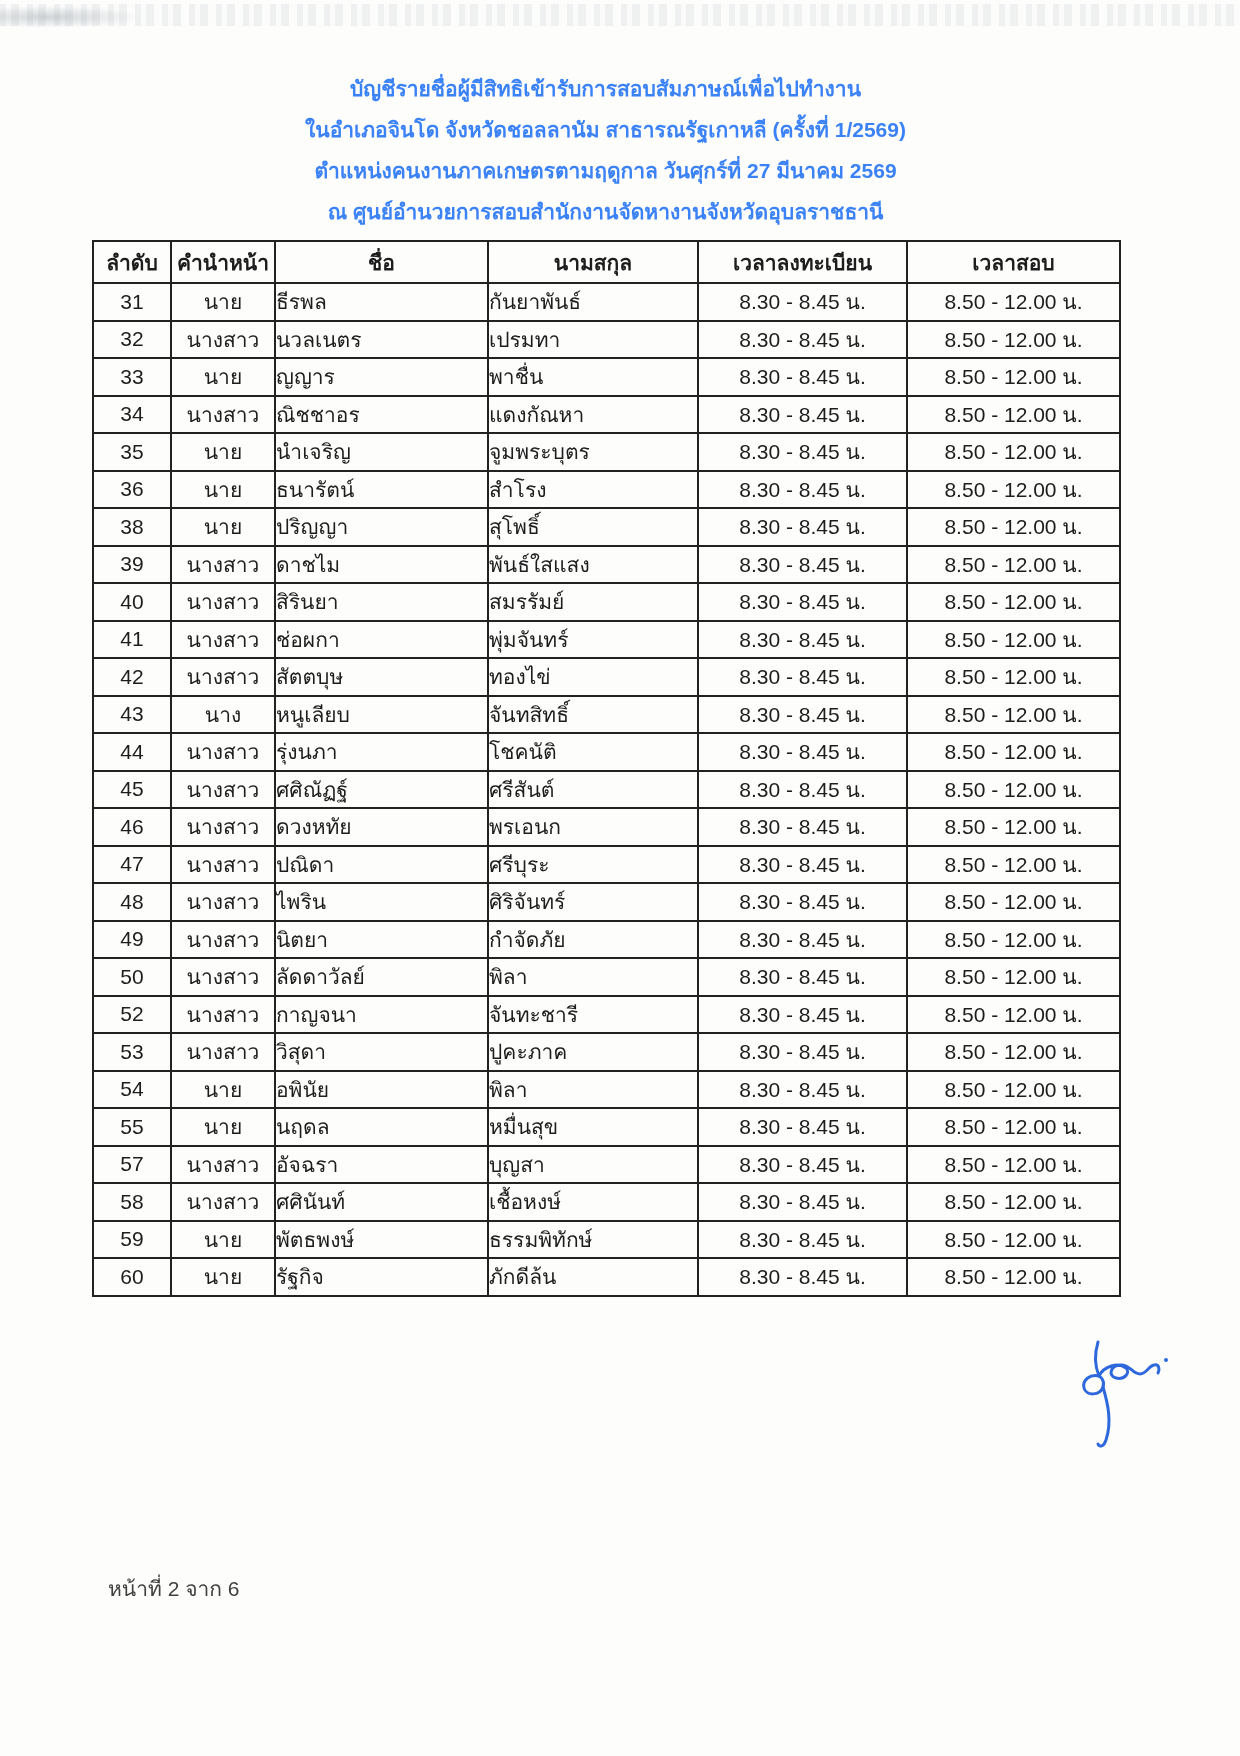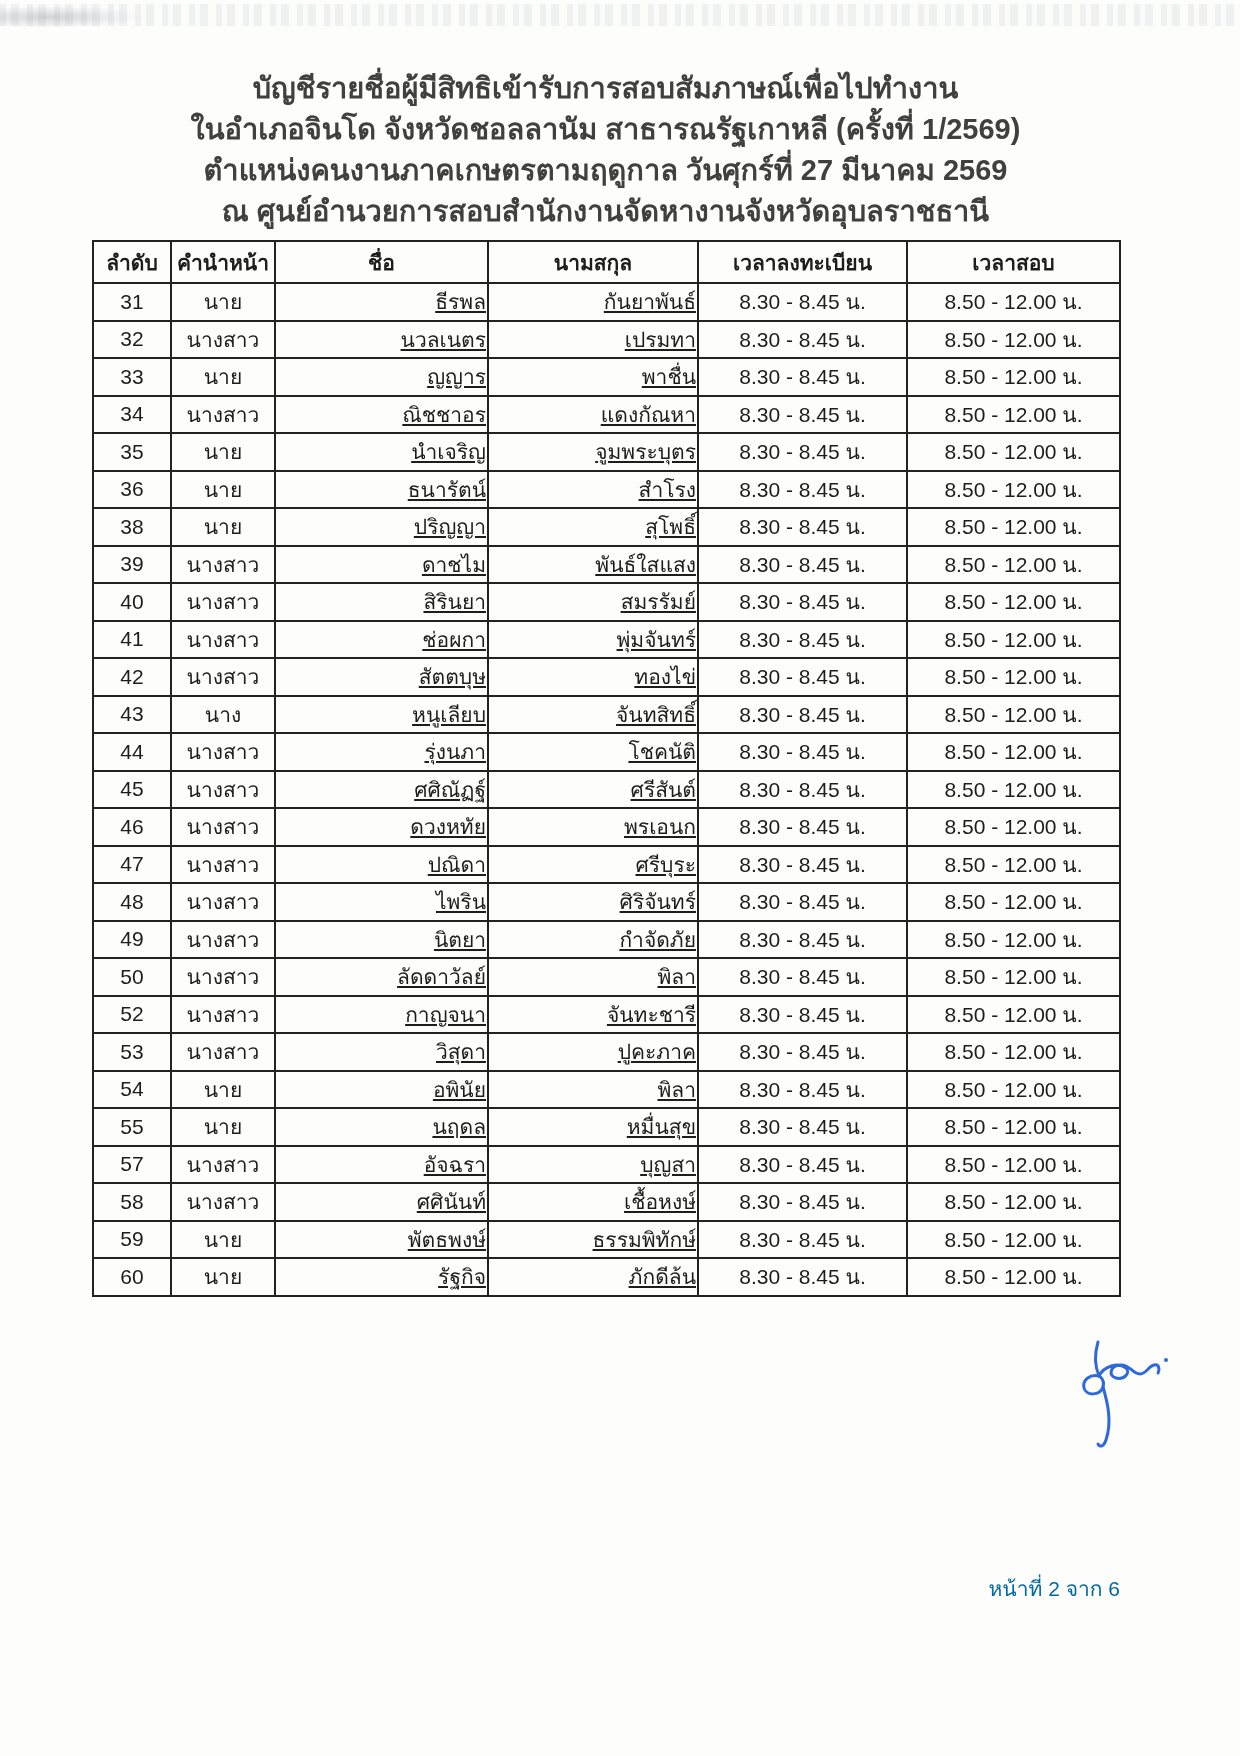--- a/index.html
+++ b/index.html
@@ -22,22 +22,22 @@
       rgba(230,233,236,0.06) 19px 27px);
     opacity: 0.8;
   }
   .corner-smudge {
     position: absolute; top: 6px; left: 0; width: 140px; height: 22px;
     background: radial-gradient(ellipse at 35% 50%, rgba(130,142,152,0.35), transparent 72%);
   }
   .titles {
     position: absolute; left: 92px; top: 68px; width: 1027px;
     text-align: center; font-weight: bold;
-    font-size: 29px; line-height: 41px;
-    color: #404040;
+    font-size: 21px; line-height: 41px;
+    color: #3b82f6;
   }
   table.doc-table {
     position: absolute; left: 92px; top: 240px; width: 1027px;
     border-collapse: collapse; table-layout: fixed;
   }
   .doc-table th, .doc-table td {
     border: 2px solid #222;
     font-size: 21px;
     color: #1d1d1d;
     overflow: visible;
@@ -47,24 +47,24 @@
     height: 38px; font-weight: bold; text-align: center;
   }
   .doc-table td { height: 33.5px; }
   .doc-table col.w0 { width: 78px; }
   .doc-table col.w1 { width: 104px; }
   .doc-table col.w2 { width: 213px; }
   .doc-table col.w3 { width: 210px; }
   .doc-table col.w4 { width: 209px; }
   .doc-table col.w5 { width: 213px; }
   .doc-table td.c0, .doc-table td.c1, .doc-table td.c4, .doc-table td.c5 { text-align: center; }
-  .doc-table td.c2, .doc-table td.c3 { text-align: right; padding-left: 0; text-decoration: underline; }
+  .doc-table td.c2, .doc-table td.c3 { text-align: left; padding-left: 0; }
   .footer {
-    position: absolute; left: 93px; top: 1572px; width: 1027px;
-    text-align: right; font-size: 21px; color: #0369a1;
+    position: absolute; left: 108px; top: 1572px; width: 1027px;
+    text-align: left; font-size: 21px; color: #404040;
   }
   .signature {
     position: absolute; left: 1074px; top: 1338px; width: 108px; height: 120px;
   }
 </style>
 </head>
 <body>
 
 <div class="page">
 

